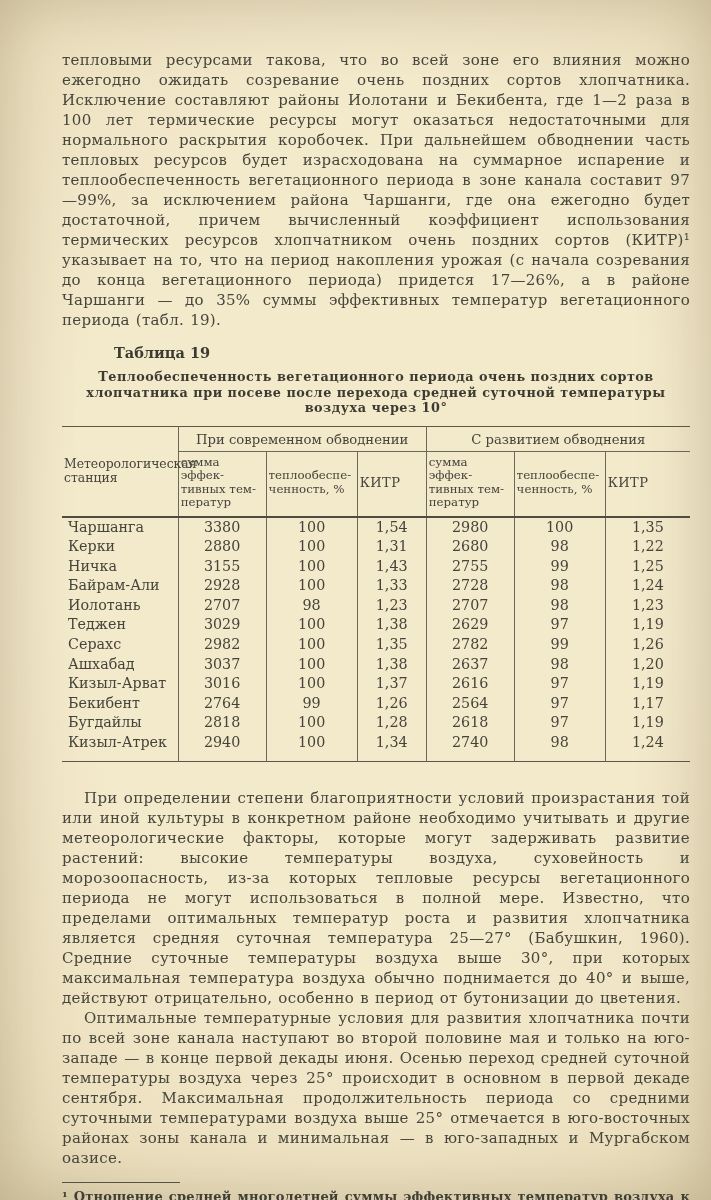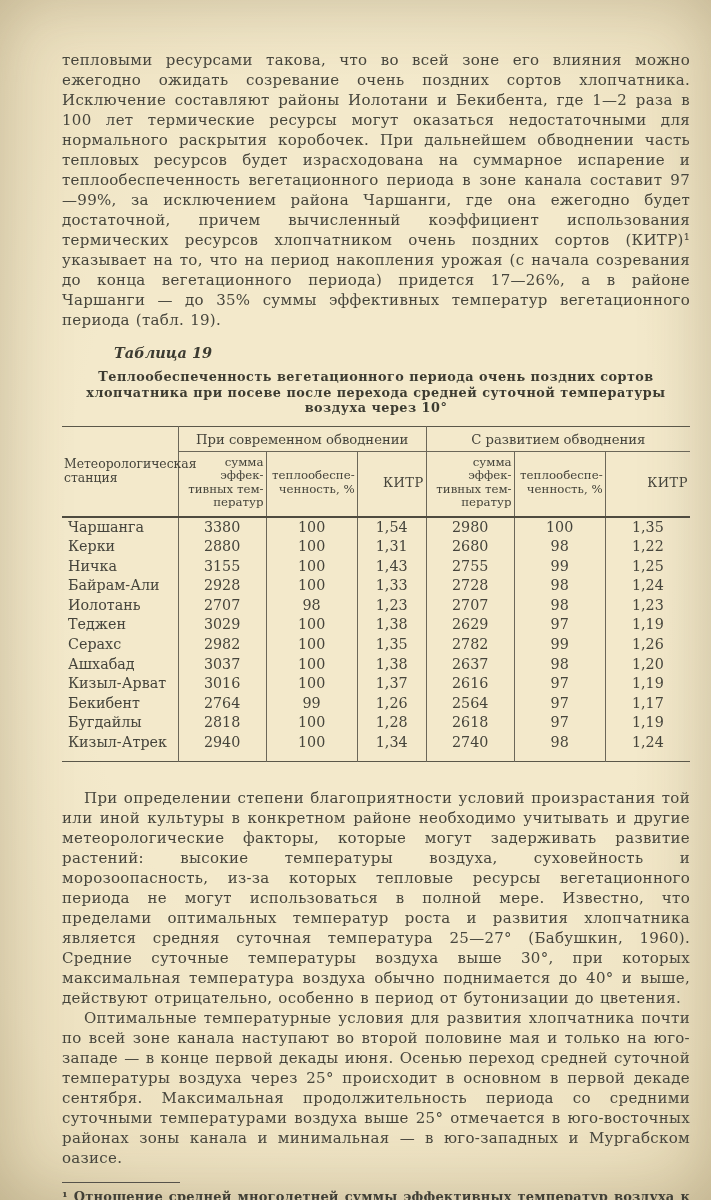--- a/index.html
+++ b/index.html
@@ -28,21 +28,20 @@
     text-align:justify;
     color:#47463d;
   }
   .para.indent{ text-indent:22px; }
   .table-label{
     margin-top:14px;
     margin-left:52px;
     font-size:14.5px;
     font-weight:bold;
     color:#3c3b31;
-    font-style:italic;
   }
   .table-title{
     margin:8px auto 10px;
     width:606px;
     text-align:center;
     font-size:12.8px;
     line-height:15.5px;
     font-weight:bold;
     letter-spacing:.5px;
     color:#3c3b31;
@@ -69,21 +68,21 @@
     line-height:14px;
     text-align:left;
     padding:2px;
   }
   .sub{
     border-left:1px solid #6b6759;
     border-bottom:2.5px solid #4e4b3f;
     font-size:11.8px;
     line-height:13.5px;
     white-space:pre-line;
-    text-align:right;
+    text-align:left;
     padding:4px 2px 6px;
     margin-top:44px;
   }
   .sub.kitr{ font-size:13px; letter-spacing:.5px; }
   td{
     font-size:14.3px;
     line-height:19.6px;
     text-align:center;
     padding:0 4px;
     color:#45443b;

